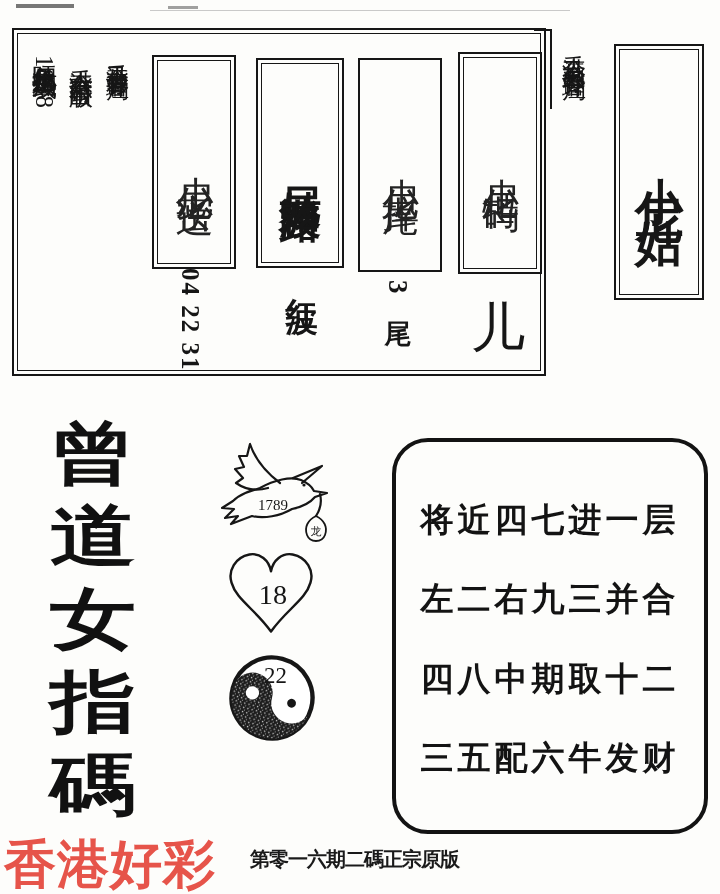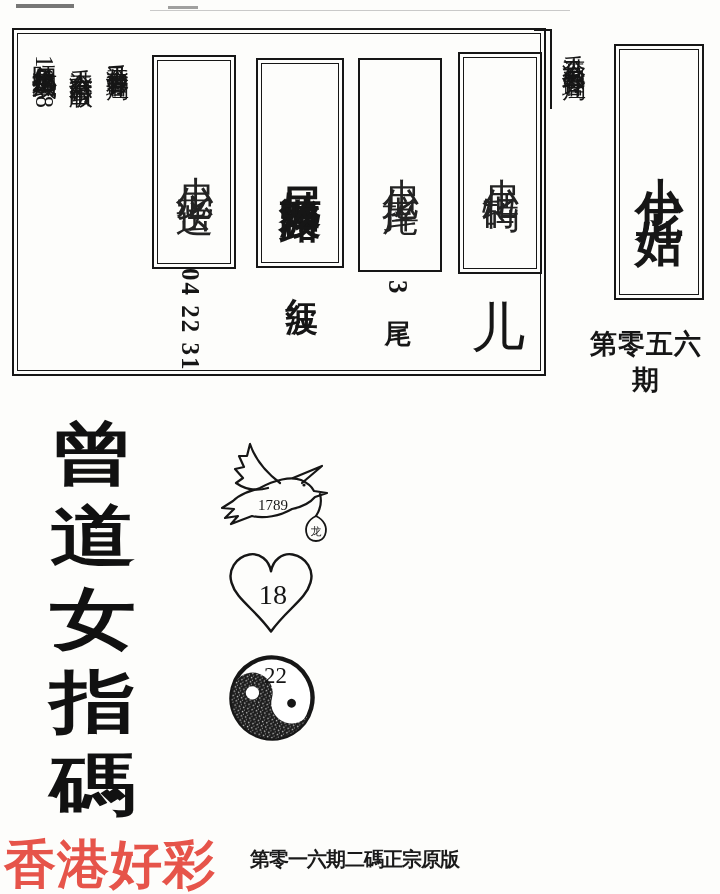--- a/index.html
+++ b/index.html
@@ -60,21 +60,20 @@
   <div class="abs" style="left:458px;top:292px;width:80px;text-align:center;font-size:54px;font-weight:500;">儿</div>
 
   <div class="abs" style="left:534px;top:29px;width:18px;height:2px;background:#161616;"></div>
   <div class="abs" style="left:550px;top:29px;width:2px;height:80px;background:#161616;"></div>
 
   <div class="vtext" style="left:558px;top:36px;height:296px;font-size:24px;letter-spacing:3px;font-weight:500;">香港马会彩券管理局：</div>
 
   <div class="dblbox" style="left:614px;top:44px;width:86px;height:252px;">
     <div class="panel-title printface" style="font-size:48px;letter-spacing:22px;font-weight:800;">小尼姑</div>
   </div>
-  <div class="abs printface" style="left:578px;top:326px;width:136px;text-align:center;font-size:27px;font-weight:600;letter-spacing:1px;">第零五六期</div>
 
   <div class="bigchar" style="top:414px;">曾</div>
   <div class="bigchar" style="top:497px;">道</div>
   <div class="bigchar" style="top:580px;">女</div>
   <div class="bigchar" style="top:663px;">指</div>
   <div class="bigchar" style="top:746px;">碼</div>
 
   <svg class="abs" style="left:198px;top:436px;" width="140" height="115" viewBox="0 0 140 115">
     <g fill="none" stroke="#161616" stroke-width="2.2" stroke-linejoin="round" stroke-linecap="round">
 
@@ -108,17 +107,23 @@
     </defs>
     <g transform="rotate(-75 50 50)">
       <circle cx="50" cy="50" r="46" fill="#fff" stroke="#161616" stroke-width="5"></circle>
       <path d="M50,4 A46,46 0 0 0 50,96 A23,23 0 0 1 50,50 A23,23 0 0 0 50,4 Z" fill="url(#speck)"></path>
       <circle cx="50" cy="27" r="7.5" fill="#fff"></circle>
       <circle cx="50" cy="73" r="5" fill="#161616"></circle>
     </g>
     <text x="54" y="33" text-anchor="middle" font-size="26" fill="#161616">22</text>
   </svg>
 
+  <div class="abs" style="left:392px;top:438px;width:308px;height:388px;border:4px solid #131313;border-radius:36px;">
+    <div class="verse-line" style="top:56px;">将近四七进一层</div>
+    <div class="verse-line" style="top:135px;">左二右九三并合</div>
+    <div class="verse-line" style="top:215px;">四八中期取十二</div>
+    <div class="verse-line" style="top:294px;">三五配六牛发财</div>
+  </div>
 
   <div class="abs redink" style="left:4px;top:830px;font-family:'Liberation Sans',sans-serif;font-weight:900;font-size:52px;letter-spacing:1px;z-index:1;">香港好彩</div>
   <div class="abs" style="left:250px;top:846px;font-size:20px;font-weight:700;letter-spacing:-1px;color:#1a1a1a;z-index:2;">第零一六期二碼正宗原版</div>
 
 </div>
 
 </body></html>

